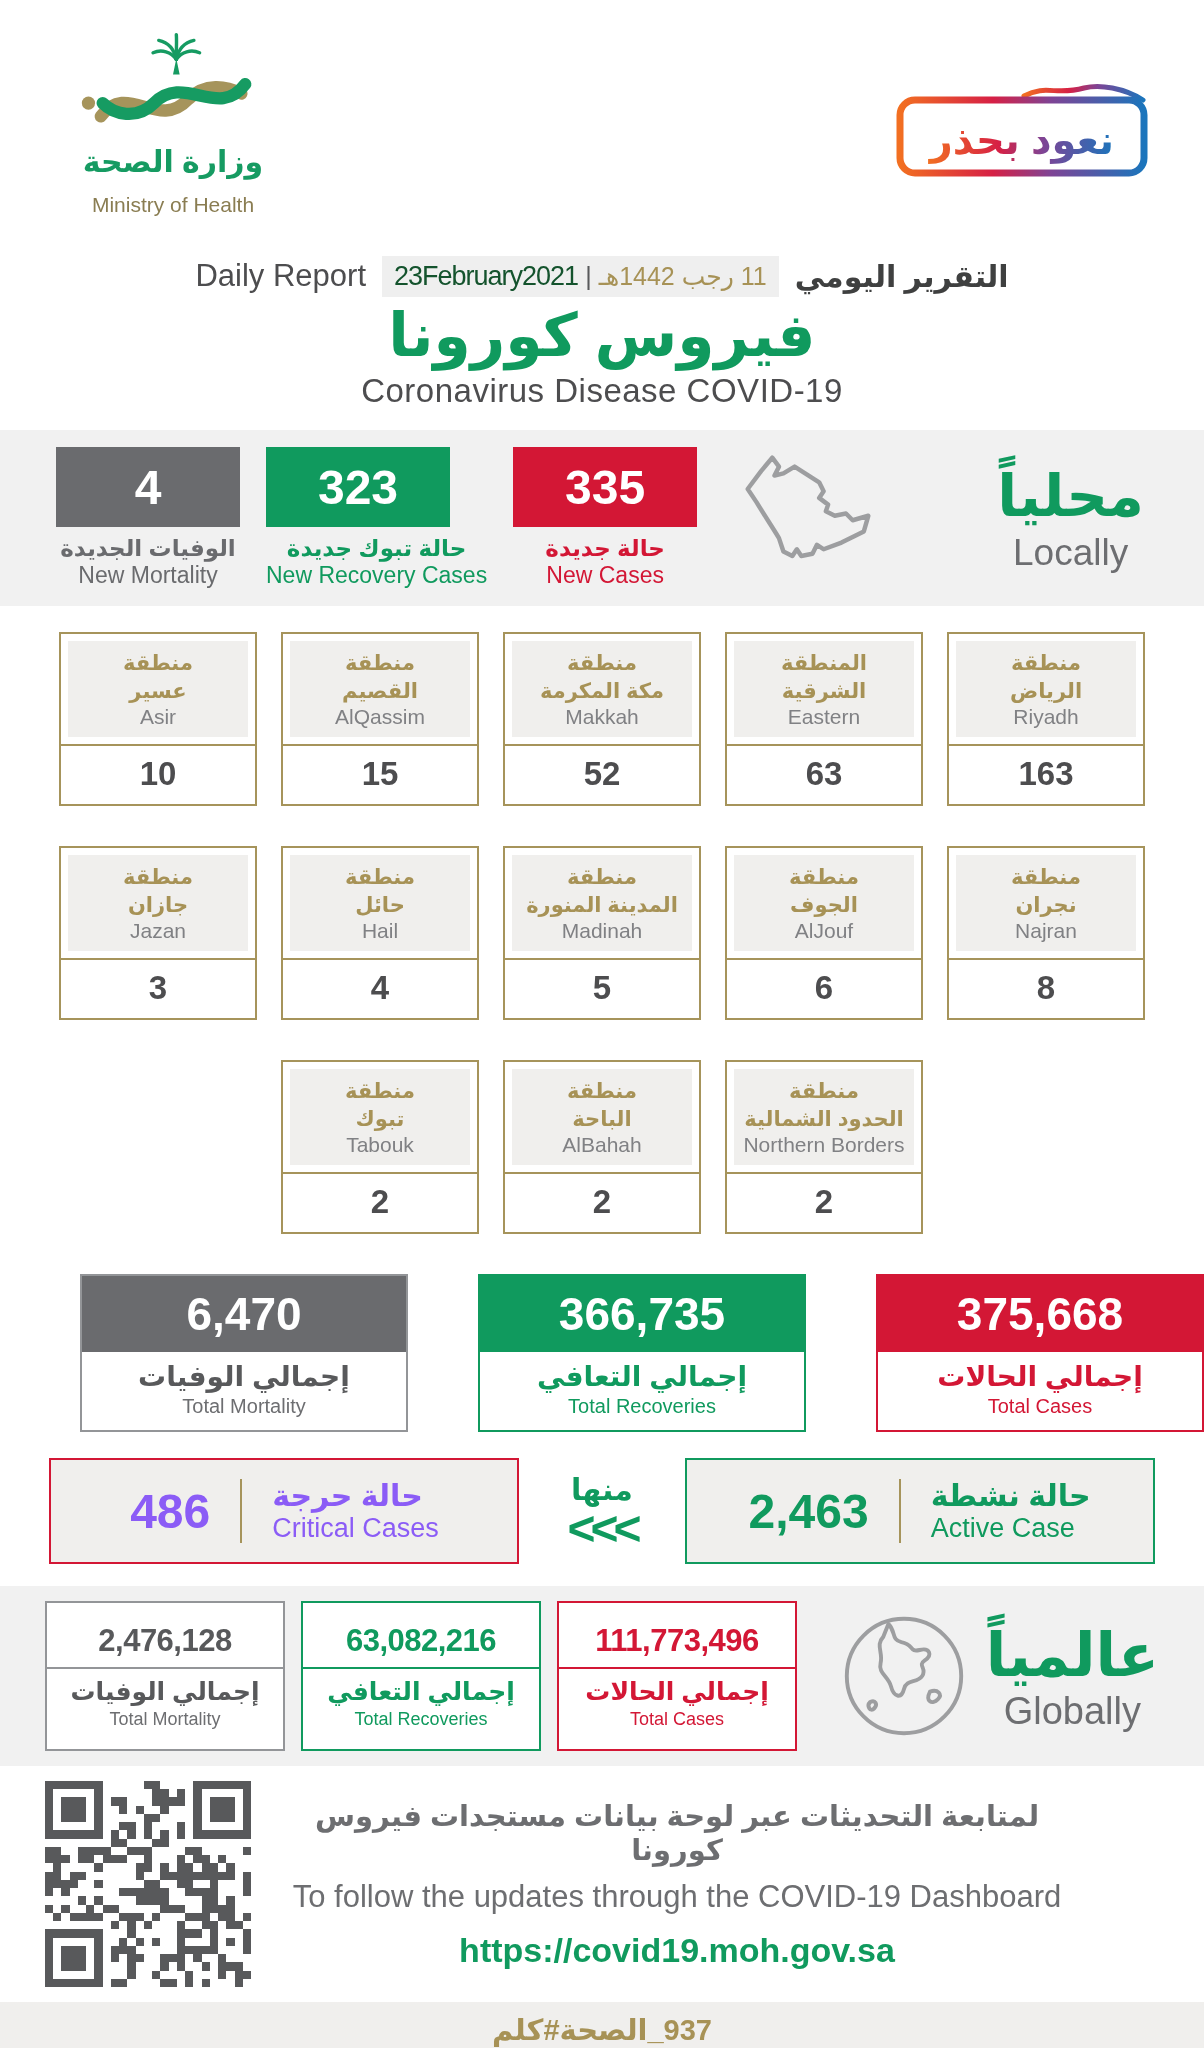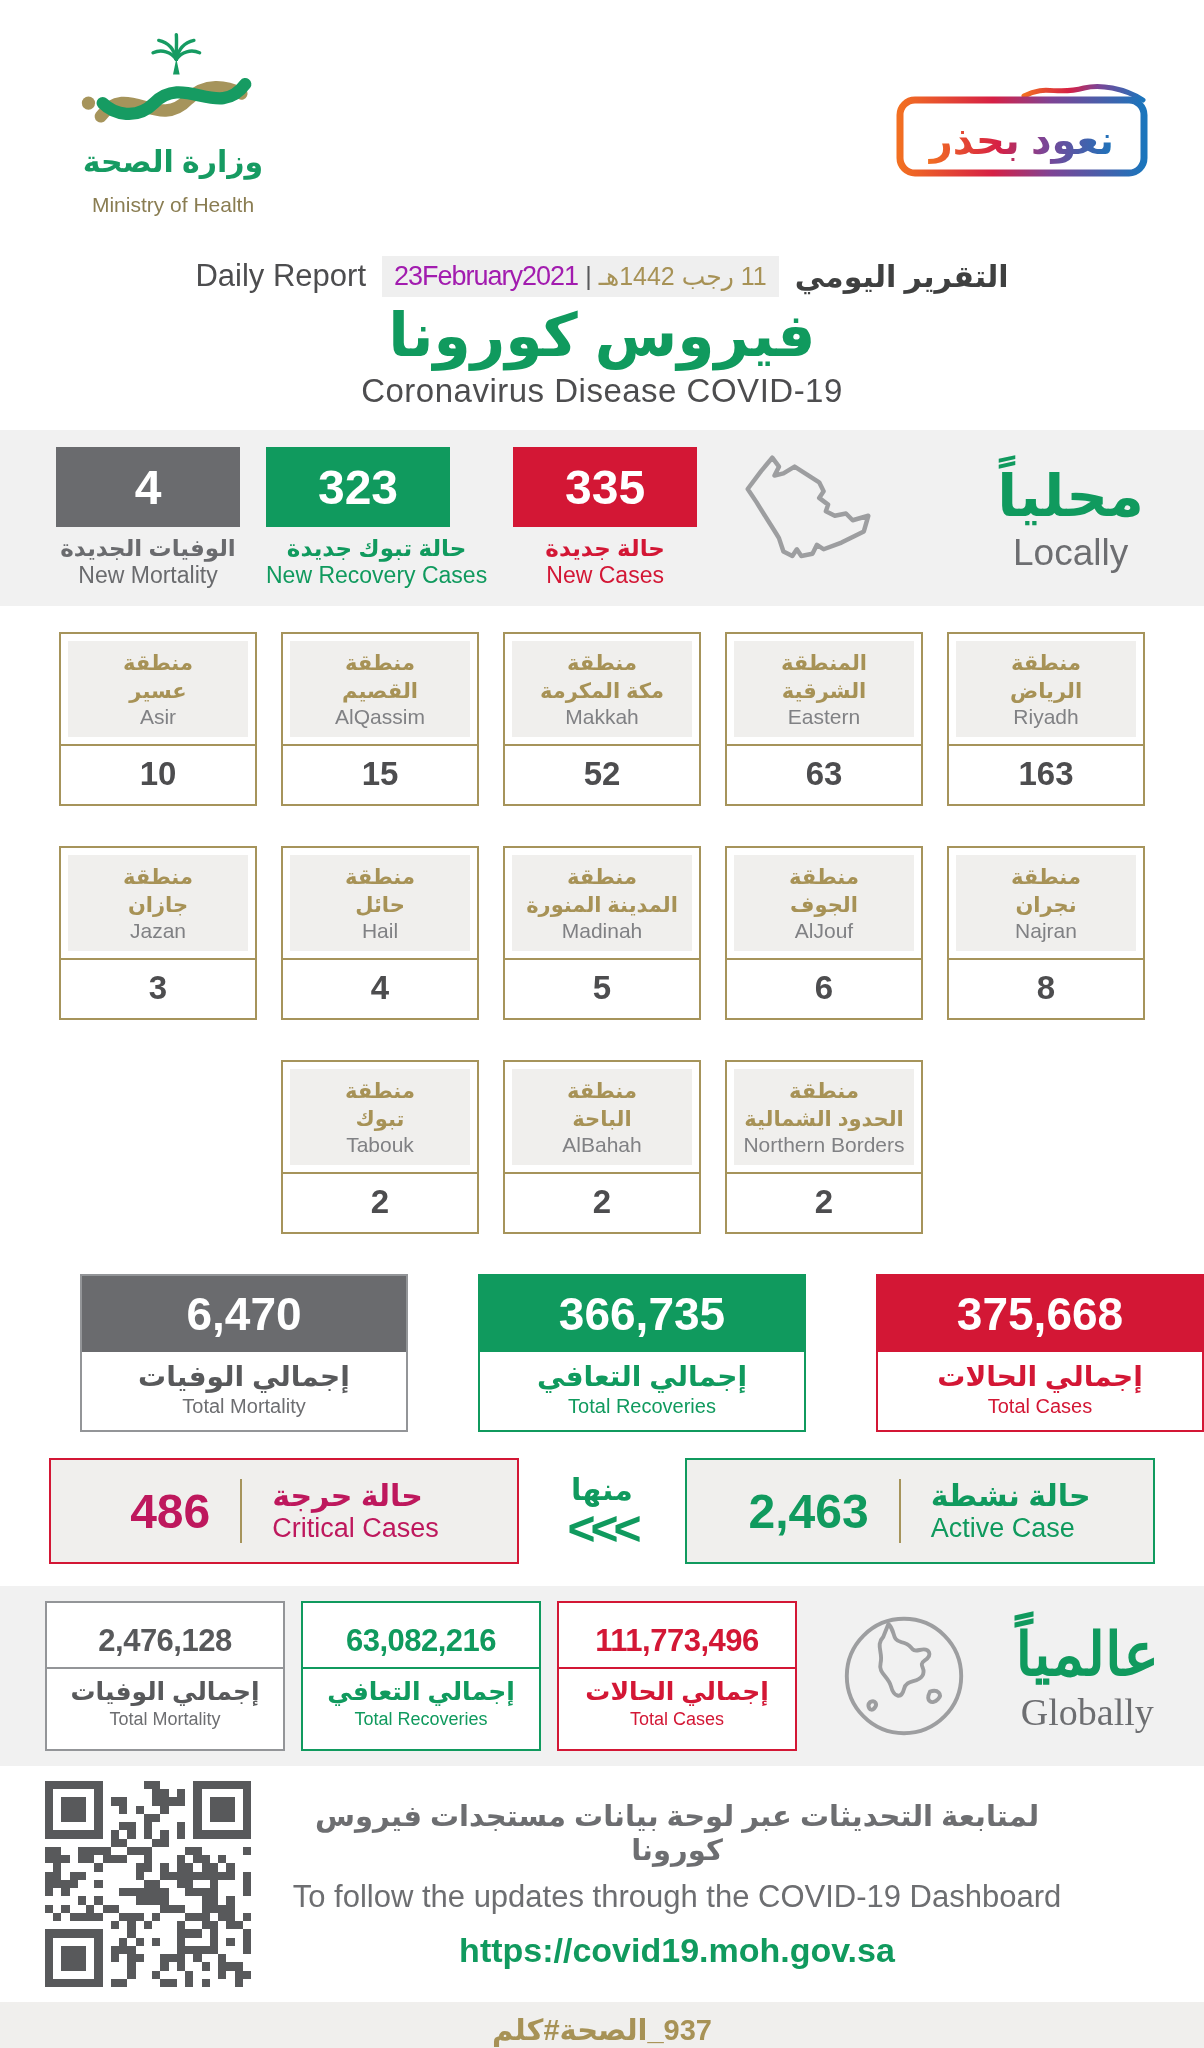--- a/index.html
+++ b/index.html
@@ -12,21 +12,21 @@
   .logo { position:absolute; left:68px; top:30px; width:210px; text-align:center; }
   .logo svg { width:190px; height:112px; display:block; margin:0 auto; }
   .logo-ar { color:#169B62; font-size:30px; font-weight:bold; margin-top:2px; }
   .logo-en { color:#8A7D52; font-size:21px; margin-top:14px; }
   .badge { position:absolute; right:56px; top:78px; }
   .badge svg { width:252px; height:100px; }
 
   .report-row { display:flex; justify-content:center; align-items:center; gap:16px; height:48px; }
   .daily-report { font-size:31px; color:#4D4D4F; }
   .date-box { background:#EFEFEF; padding:5px 12px; display:flex; align-items:center; gap:7px; }
-  .date-greg { color:#a21caf; font-size:27px; letter-spacing:-1px; }
+  .date-greg { color:#14532d; font-size:27px; letter-spacing:-1px; }
   .date-sep { color:#58595B; font-size:25px; }
   .date-hijri { color:#A79256; font-size:25px; direction:rtl; }
   .report-ar { font-size:30px; font-weight:bold; color:#3F4040; direction:rtl; }
 
   .title-ar { text-align:center; color:#109A5E; font-size:60px; font-weight:bold; direction:rtl; line-height:1.12; margin-top:2px; }
   .title-en { text-align:center; color:#4D4D4F; font-size:33px; margin-top:3px; letter-spacing:.5px; }
 
   
   .locally-band { margin-top:20px; background:#F1F1F1; padding:16px 56px; display:flex; align-items:center; gap:26px; height:176px; }
   .stat { text-align:center; }
@@ -63,21 +63,21 @@
   .total-box.gray { border-color:#939598; } .total-box.gray .total-head { background:#6A6B6E; }
   .total-box.gray .total-ar { color:#58595B; } .total-box.gray .total-en { color:#6D6E71; }
   .total-box.green { border-color:#109A5E; } .total-box.green .total-head { background:#109A5E; }
   .total-box.green .total-ar, .total-box.green .total-en { color:#109A5E; }
   .total-box.red { border-color:#D31735; } .total-box.red .total-head { background:#D31735; }
   .total-box.red .total-ar, .total-box.red .total-en { color:#D31735; }
 
   
   .breakdown-row { display:flex; align-items:center; justify-content:center; gap:48px; margin-top:26px; }
   .break-box { width:470px; height:106px; background:#F0EFED; display:flex; align-items:center; justify-content:center; gap:30px; }
-  .break-box.critical { border:2px solid #D31735; color:#be185d; }
+  .break-box.critical { border:2px solid #D31735; color:#8b5cf6; }
   .break-box.active { border:2px solid #109A5E; color:#109A5E; }
   .break-val { font-size:48px; font-weight:bold; }
   .vline { width:2px; height:64px; background:#A6945B; }
   .break-labels { text-align:left; }
   .break-ar { font-size:30px; font-weight:bold; direction:rtl; }
   .break-en { font-size:27px; }
   .minha { text-align:center; color:#109A5E; }
   .minha-ar { font-size:30px; font-weight:bold; direction:rtl; }
   .minha-chev { font-size:48px; font-weight:bold; letter-spacing:-5px; line-height:.9; }
 
@@ -86,21 +86,21 @@
   .gbox { width:240px; height:150px; background:#fff; border:2px solid; display:flex; flex-direction:column; align-items:center; justify-content:center; text-align:center; }
   .gbox-val { font-size:31px; font-weight:bold; letter-spacing:-.5px; }
   .gbox-line { width:100%; border-top:2px solid; margin:8px 0; }
   .gbox-ar { font-size:25px; font-weight:bold; direction:rtl; }
   .gbox-en { font-size:18px; margin-top:3px; }
   .gbox.gray { border-color:#939598; } .gbox.gray .gbox-val, .gbox.gray .gbox-ar { color:#58595B; }
   .gbox.gray .gbox-line { border-color:#939598; } .gbox.gray .gbox-en { color:#6D6E71; }
   .gbox.green { border-color:#109A5E; color:#109A5E; } .gbox.green .gbox-line { border-color:#109A5E; }
   .gbox.red { border-color:#D31735; color:#D31735; } .gbox.red .gbox-line { border-color:#D31735; }
   .globe { width:130px; height:130px; margin-left:26px; }
-  .global-head { margin-left:auto; text-align:center;font-family:Liberation Serif, serif; }
+  .global-head { margin-left:auto; text-align:center; }
   .global-ar { color:#109A5E; font-size:60px; font-weight:bold; direction:rtl; }
   .global-en { color:#6D6E71; font-size:38px; margin-top:0; }
 
   
   .dashboard { display:flex; align-items:center; padding:16px 45px 0; gap:34px; height:220px; }
   .qr { width:206px; height:206px; }
   .qr svg { width:100%; height:100%; fill:#58595B; shape-rendering:crispEdges; }
   .dash-text { flex:1; text-align:center; padding-right:90px; }
   .dash-ar { color:#6D6E71; font-size:29px; font-weight:bold; direction:rtl; }
   .dash-en { color:#6D6E71; font-size:31px; margin-top:12px; }

